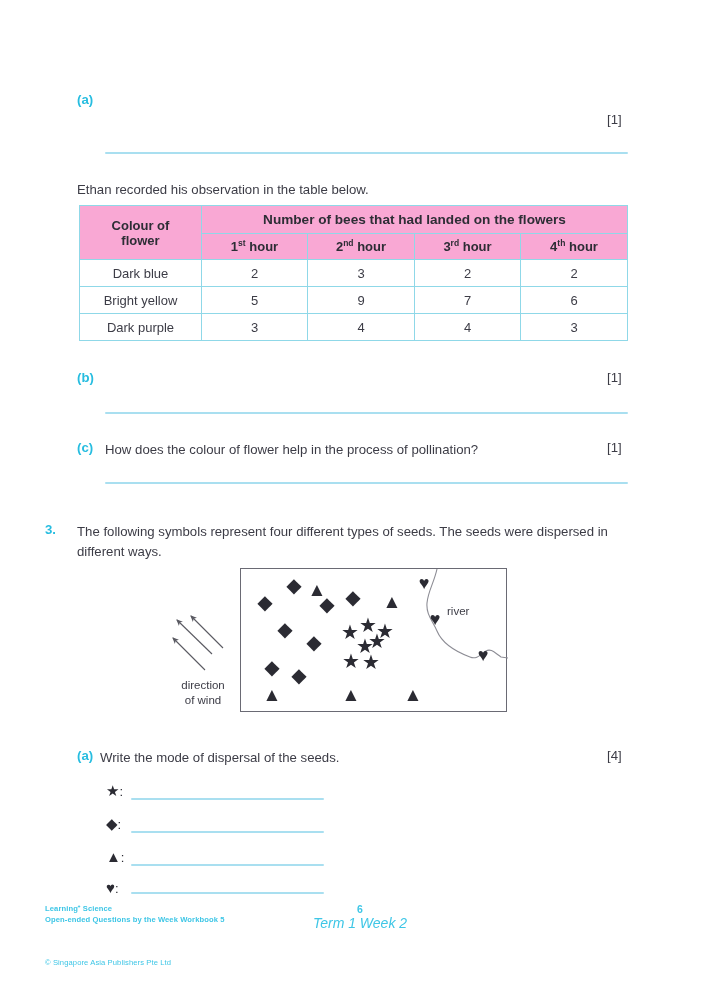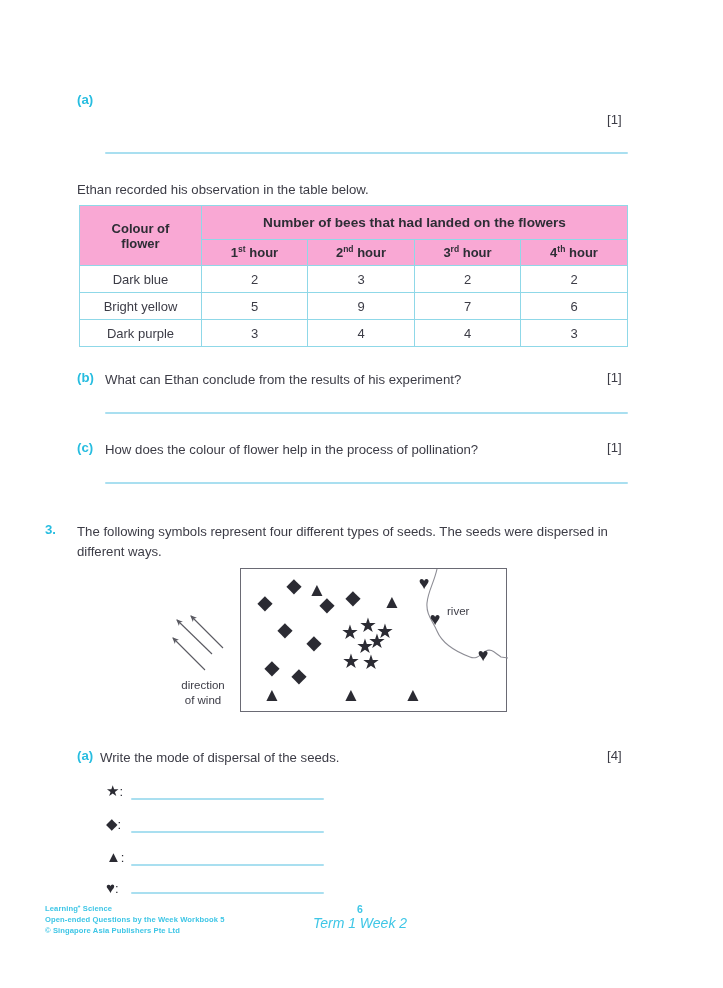--- a/index.html
+++ b/index.html
@@ -133,21 +133,21 @@
   
   .footer-left {
     position: absolute;
     left: 45px; top: 903px;
     font-size: 7.6px;
     line-height: 11px;
     font-weight: bold;
     color: #3ec6e6;
     letter-spacing: .1px;
   }
-  .footer-left .copy { font-weight: bold; }
+  .footer-left .copy { font-weight: normal; margin-top: 32px; }
   .footer-center {
     position: absolute;
     left: 280px; top: 903px;
     width: 160px;
     text-align: center;
     color: #3ec6e6;
   }
   .footer-center .pg {
     font-size: 10.5px; font-weight: bold; line-height: 13px;
   }
@@ -174,21 +174,21 @@
       <col style="width:107px">
       <col style="width:106px">
       <col style="width:107px">
     </colgroup>
     <thead>
       <tr>
         <th class="hd" rowspan="2" style="height:52px;">
           <div>Colour of</div>
           <div>flower</div>
         </th>
-        <th class="hd hd-main" colspan="4" style="height:34px;">Number of bees that had landed on the flowers</th>
+        <th class="hd hd-main" colspan="4" style="height:28px;">Number of bees that had landed on the flowers</th>
       </tr>
       <tr>
         <th class="hd" style="height:26px;">
           <span>1</span><sup>st</sup>
           <span>hour</span>
         </th>
         <th class="hd">
           <span>2</span><sup>nd</sup>
           <span>hour</span>
         </th>
@@ -221,21 +221,20 @@
         <td class="body-cell">Dark purple</td>
         <td class="body-cell">3</td>
         <td class="body-cell">4</td>
         <td class="body-cell">4</td>
         <td class="body-cell">3</td>
       </tr>
     </tbody>
   </table>
 
   <div class="qlabel" style="position:absolute; left:77px; top:370px;">(b)</div>
-  <div class="para" style="left:105px; top:370px; width:490px;">What can Ethan conclude from the results of his experiment?</div>
   <div class="marks" style="left:607px; top:370px;">[1]</div>
   <div class="ruleline" style="left:105px; top:412px; width:523px;"></div>
 
   <div class="qlabel" style="position:absolute; left:77px; top:440px;">(c)</div>
   <div class="para" style="left:105px; top:440px; width:490px;">How does the colour of flower help in the process of pollination?</div>
   <div class="marks" style="left:607px; top:440px;">[1]</div>
   <div class="ruleline" style="left:105px; top:482px; width:523px;"></div>
 
   <div class="qnum" style="left:45px; top:522px;">3.</div>
   <div class="para" style="left:77px; top:522px; width:556px;">The following symbols represent four different types of seeds. The seeds were dispersed in different ways.</div>

